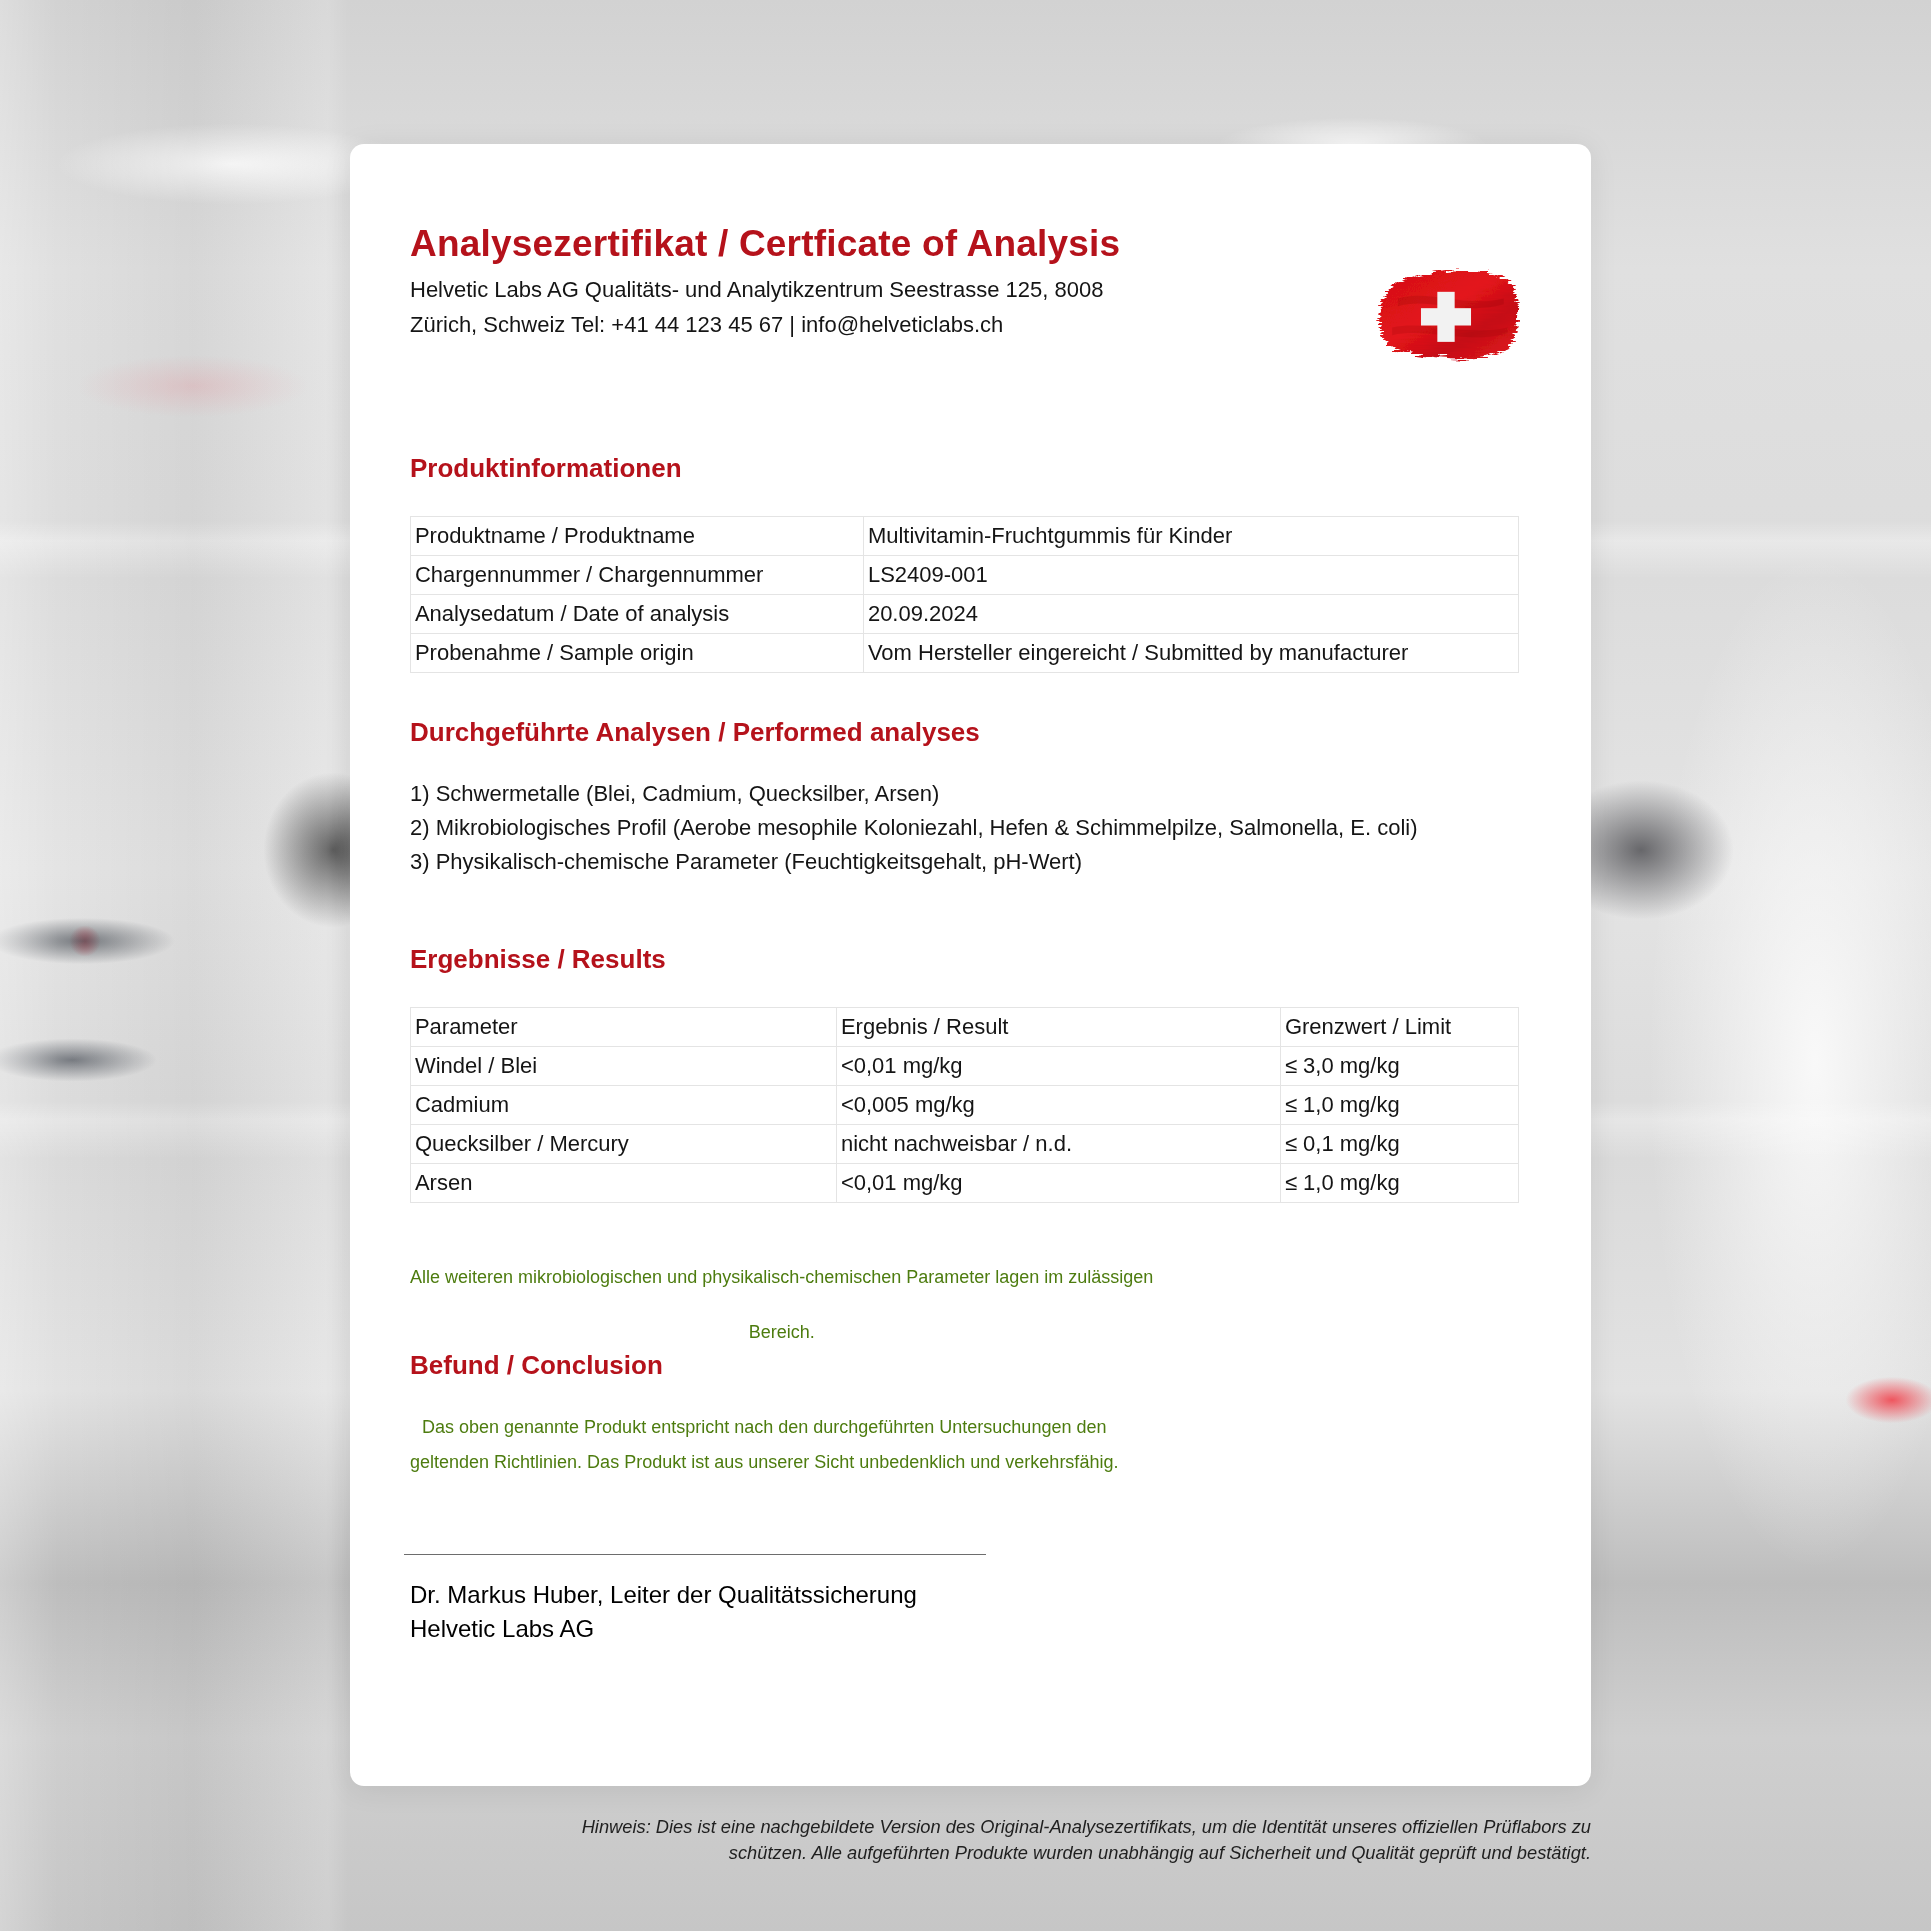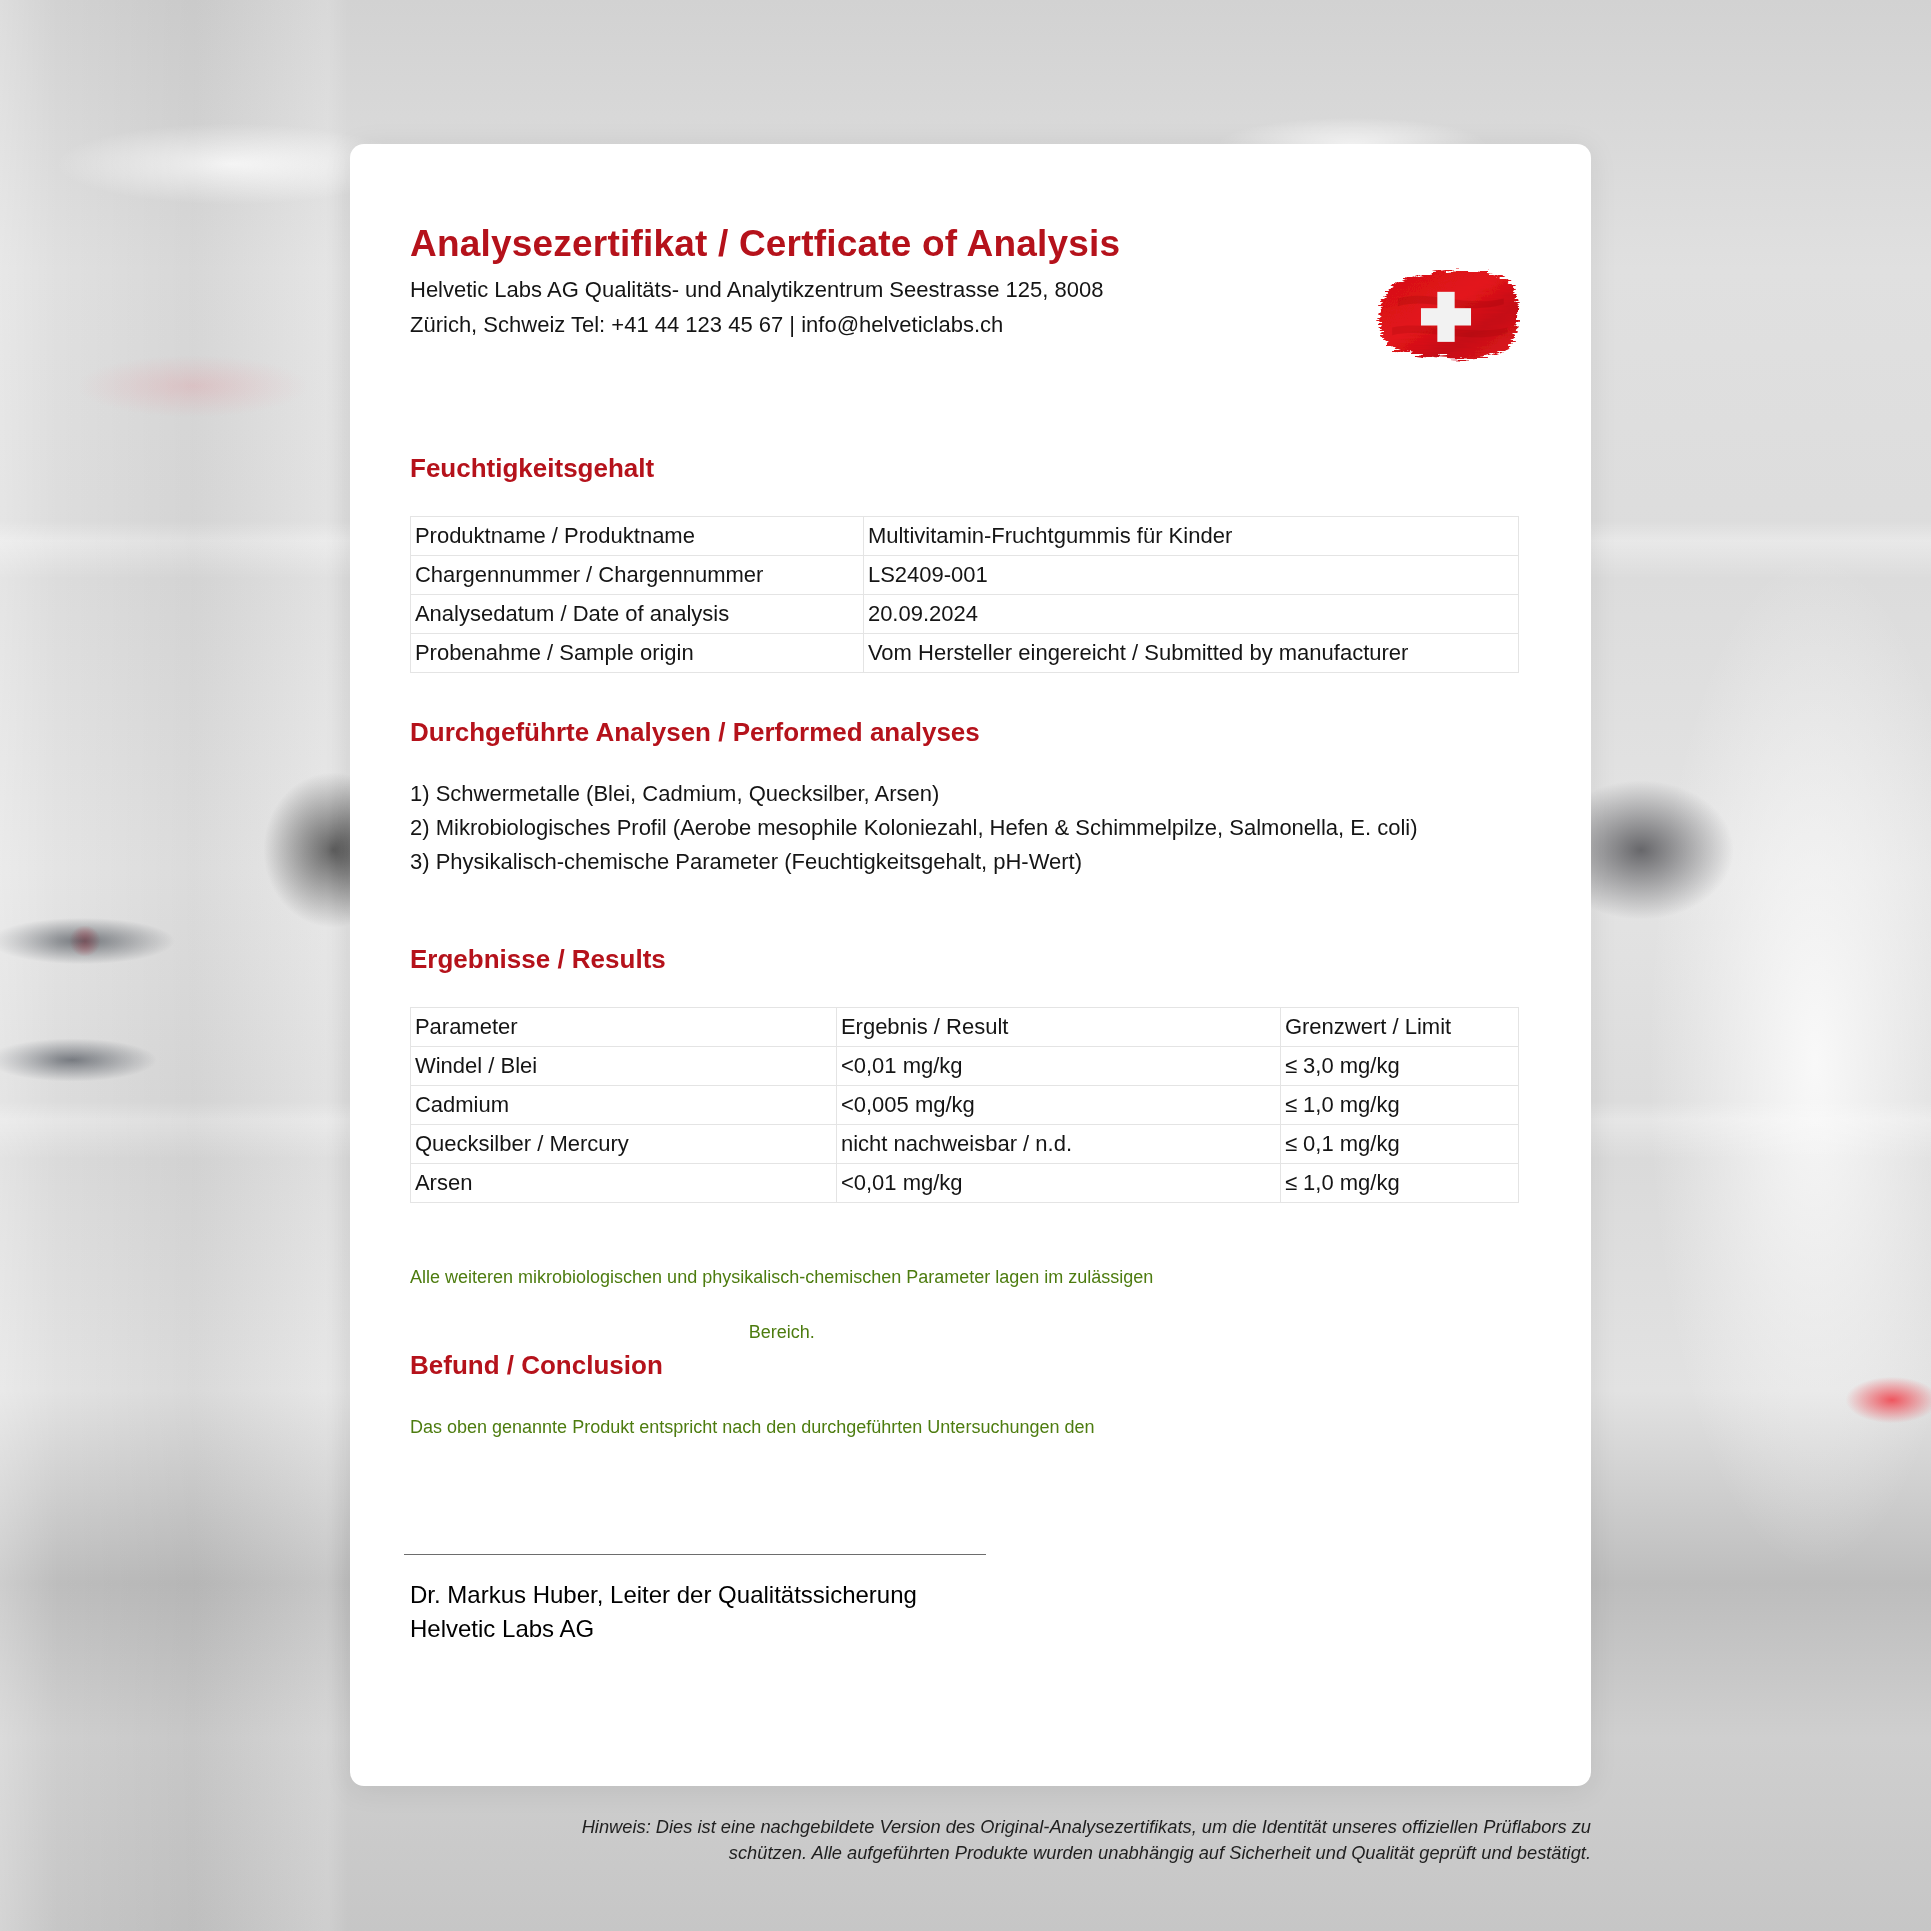--- a/index.html
+++ b/index.html
@@ -189,21 +189,21 @@
           <stop offset="1" stop-color="#e21b22"></stop>
         </linearGradient>
       </defs>
       <path filter="url(#rough)" fill="url(#flagShade)" d="M22 30 C40 14 80 8 112 12 C135 14 150 20 152 34 C156 55 154 80 146 90 C130 104 95 104 60 100 C38 98 20 92 14 78 C8 62 10 42 22 30 Z"></path>
       <path fill="rgba(120,0,0,0.18)" d="M30 40 C60 30 100 50 140 40 L140 46 C100 58 60 38 30 48 Z"></path>
       <path fill="rgba(120,0,0,0.15)" d="M24 70 C60 62 100 80 144 70 L144 76 C100 88 60 70 24 78 Z"></path>
       <rect x="71" y="33" width="18" height="52" fill="#f2f2f2"></rect>
       <rect x="54" y="50" width="52" height="18" fill="#f2f2f2"></rect>
     </svg>
 
-    <h2 class="h2" style="top:309px;">Feuchtigkeitsgehalt</h2>
+    <h2 class="h2" style="top:309px;">Produktinformationen</h2>
 
     <table class="grid" style="top:372px;padding-left:8px;">
       <colgroup>
           <col style="width:453px">
           <col>
         </colgroup>
       <tbody>
         <tr>
           <td>Produktname / Produktname</td>
           <td>Multivitamin-Fruchtgummis für Kinder</td>
@@ -270,20 +270,21 @@
 
     <div class="para" style="top:1106px;line-height:55px;">
       <div>Alle weiteren mikrobiologischen und physikalisch-chemischen Parameter lagen im zulässigen</div>
       <div>Bereich.</div>
     </div>
 
     <h2 class="h2" style="top:1206px;">Befund / Conclusion</h2>
 
     <div class="para" style="top:1266px;line-height:35px;">
       <div>Das oben genannte Produkt entspricht nach den durchgeführten Untersuchungen den</div>
+      <div>geltenden Richtlinien. Das Produkt ist aus unserer Sicht unbedenklich und verkehrsfähig.</div>
     </div>
 
     <div class="sigline"></div>
 
     <div class="sig">
       <div>Dr. Markus Huber, Leiter der Qualitätssicherung</div>
       <div>Helvetic Labs AG</div>
     </div>
 
   </div>

